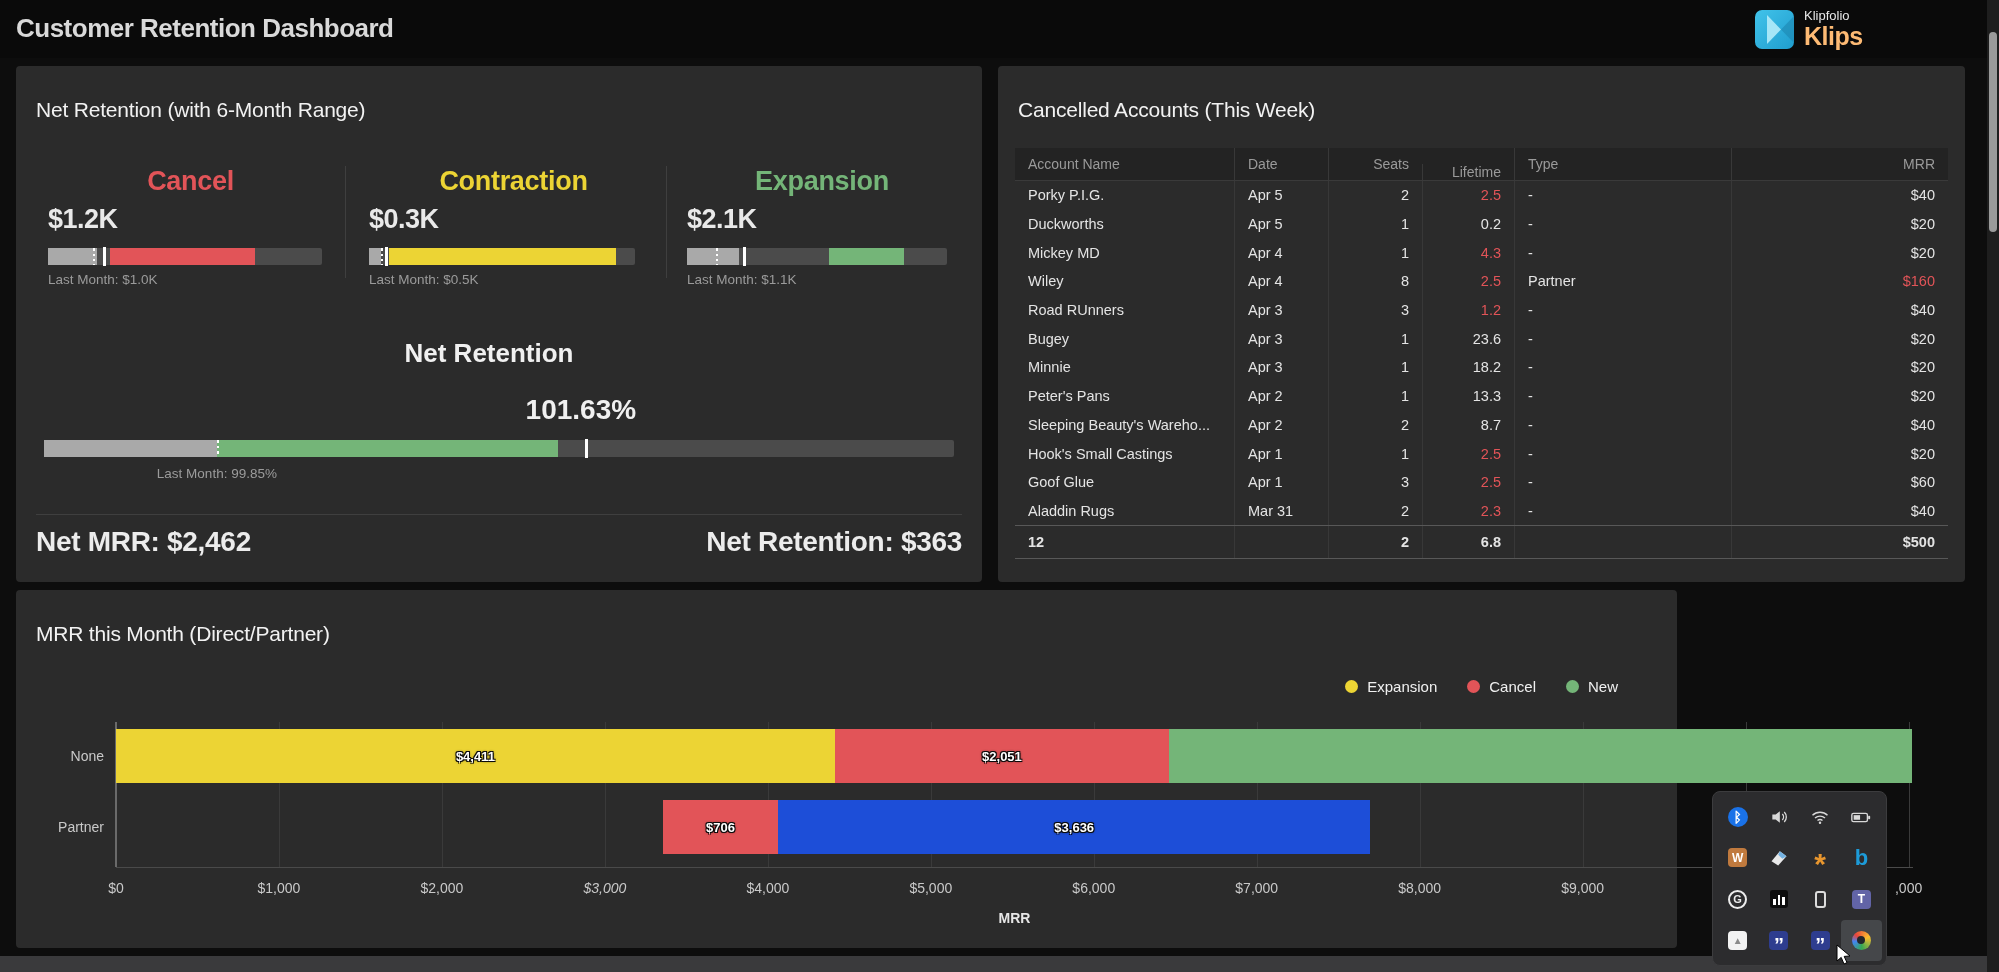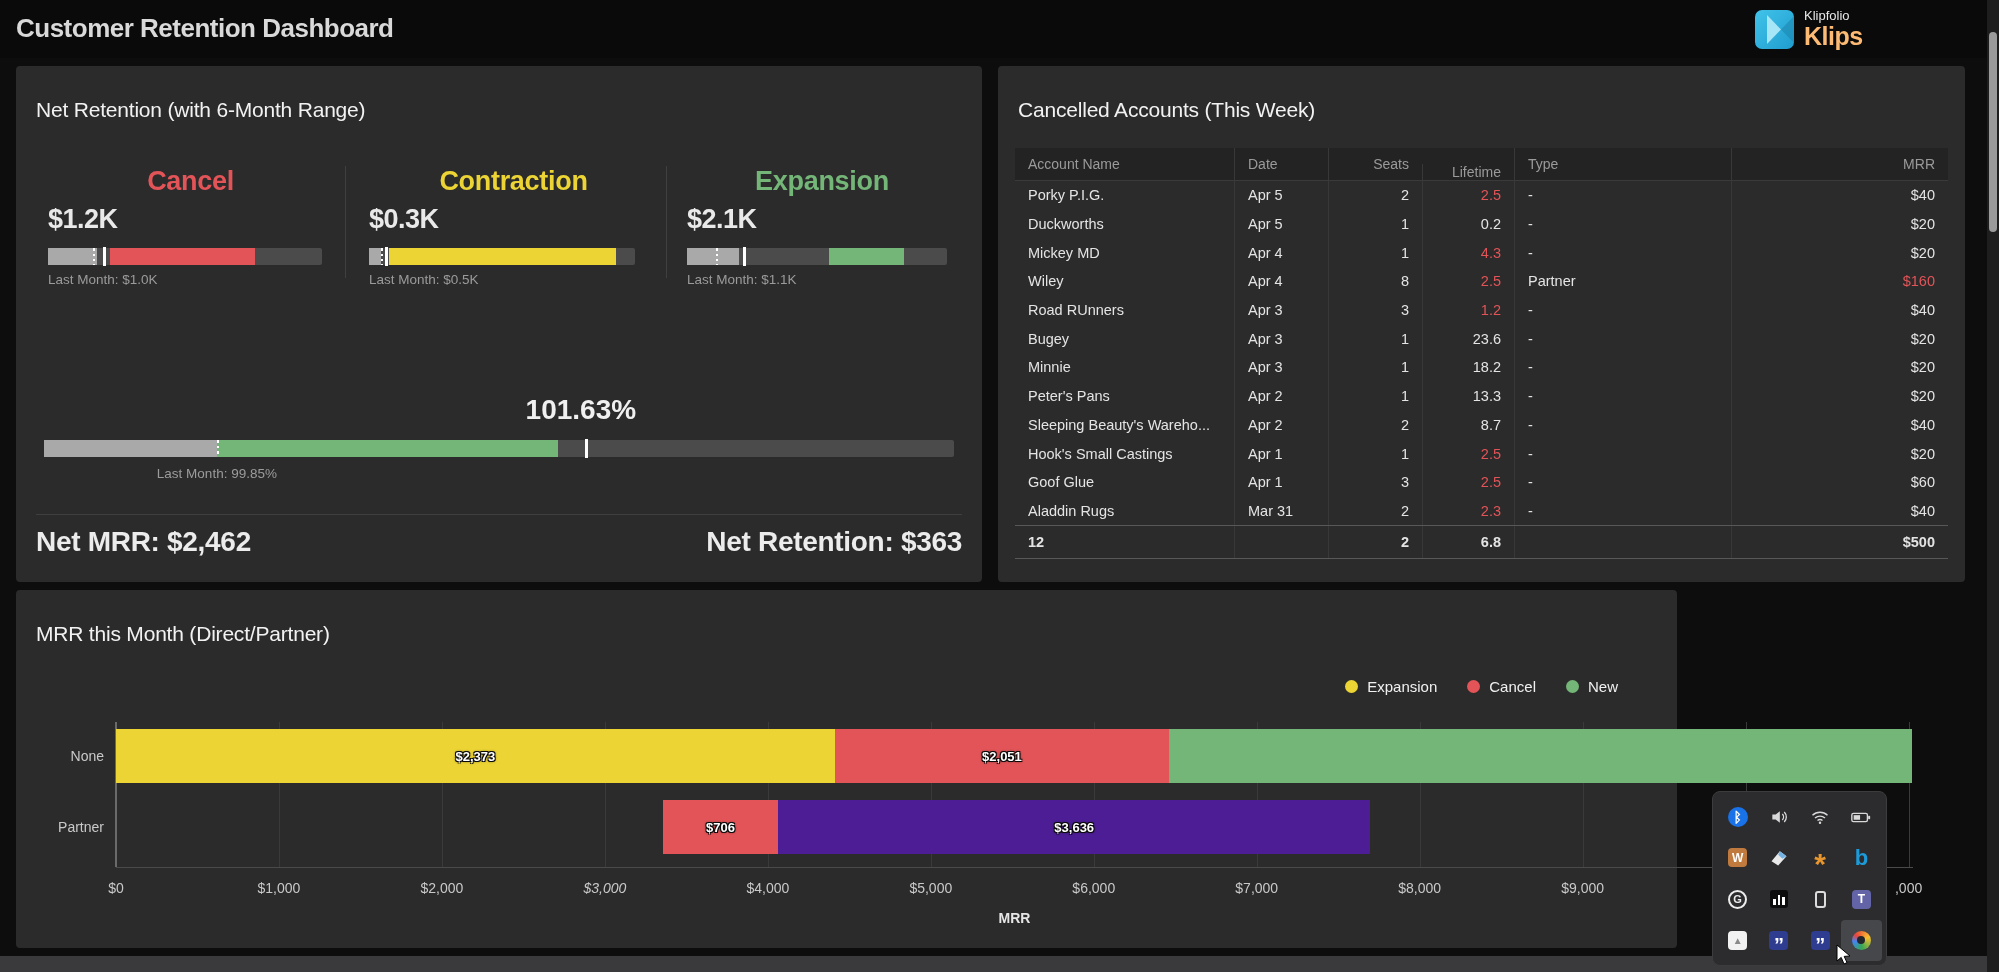--- a/index.html
+++ b/index.html
@@ -156,20 +156,21 @@
           <div class="gbar" style="left: 5px; width: 260px;">
             <div class="gseg" style="left: 0%; width: 20%; background: rgb(169, 169, 169);"></div>
             <div class="gseg" style="left: 54.5%; width: 29%; background: rgb(116, 181, 120);"></div>
             <div class="gtickd" style="left: 11%;"></div>
             <div class="gtick" style="left: 21.5%;"></div>
           </div>
           <div class="glm" style="left: 5px;">Last Month: $1.1K</div>
         </div>
       </div>
 
+    <div class="nr-title">Net Retention</div>
     <div class="nr-value" id="nrvalue" style="left: 564.9px;">101.63%</div>
     <div id="nrbar">
         <div class="gseg" style="left: 0%; width: 19%; background: rgb(169, 169, 169);"></div>
         <div class="gseg" style="left: 19%; width: 37.5%; background: rgb(116, 181, 120);"></div>
         <div class="gtickd" style="left: 19%;"></div>
         <div class="gtick" style="left: 59.5%;"></div>
       </div>
     <div class="nr-lm" id="nrlm" style="left: 200.9px;">Last Month: 99.85%</div>
 
     <div class="hdiv"></div>
@@ -322,33 +323,33 @@
         <div class="gridline" style="left: 1240.75px;"></div>
         <div class="gridline" style="left: 1403.71px;"></div>
         <div class="gridline" style="left: 1566.67px;"></div>
         <div class="gridline" style="left: 1729.64px;"></div>
         <div class="gridline" style="left: 1892.6px;"></div>
         <div class="xaxis" style="left: 100px; width: 1797px;"></div>
         <div class="yaxis"></div>
         <div class="catlabel" style="left: 3px; top: 158px;">None</div>
         <div class="cbar" style="left: 100px; top: 139px; width: 1797px;">
           <div class="cseg" style="left: 0px; width: 718.833px; background: rgb(236, 212, 52);">
-            <div class="cseg-label">$2,373</div>
+            <div class="cseg-label">$4,411</div>
           </div>
           <div class="cseg" style="left: 718.833px; width: 334.238px; background: rgb(226, 84, 88);">
             <div class="cseg-label">$2,051</div>
           </div>
           <div class="cseg" style="left: 1053.07px; width: 743.114px; background: rgb(116, 181, 120);"></div>
         </div>
         <div class="catlabel" style="left: 3px; top: 229px;">Partner</div>
         <div class="cbar" style="left: 100px; top: 210px; width: 1797px;">
           <div class="cseg" style="left: 546.906px; width: 115.052px; background: rgb(226, 84, 88);">
             <div class="cseg-label">$706</div>
           </div>
-          <div class="cseg" style="left: 661.958px; width: 592.536px; background: #4c1d95;">
+          <div class="cseg" style="left: 661.958px; width: 592.536px; background: #1d4ed8;">
             <div class="cseg-label">$3,636</div>
           </div>
         </div>
         <div class="xtick" style="left: 100px;">$0</div>
         <div class="xtick" style="left: 262.964px;">$1,000</div>
         <div class="xtick" style="left: 425.927px;">$2,000</div>
         <div class="xtick" style="left: 588.891px; font-style: italic;">$3,000</div>
         <div class="xtick" style="left: 751.855px;">$4,000</div>
         <div class="xtick" style="left: 914.818px;">$5,000</div>
         <div class="xtick" style="left: 1077.78px;">$6,000</div>

